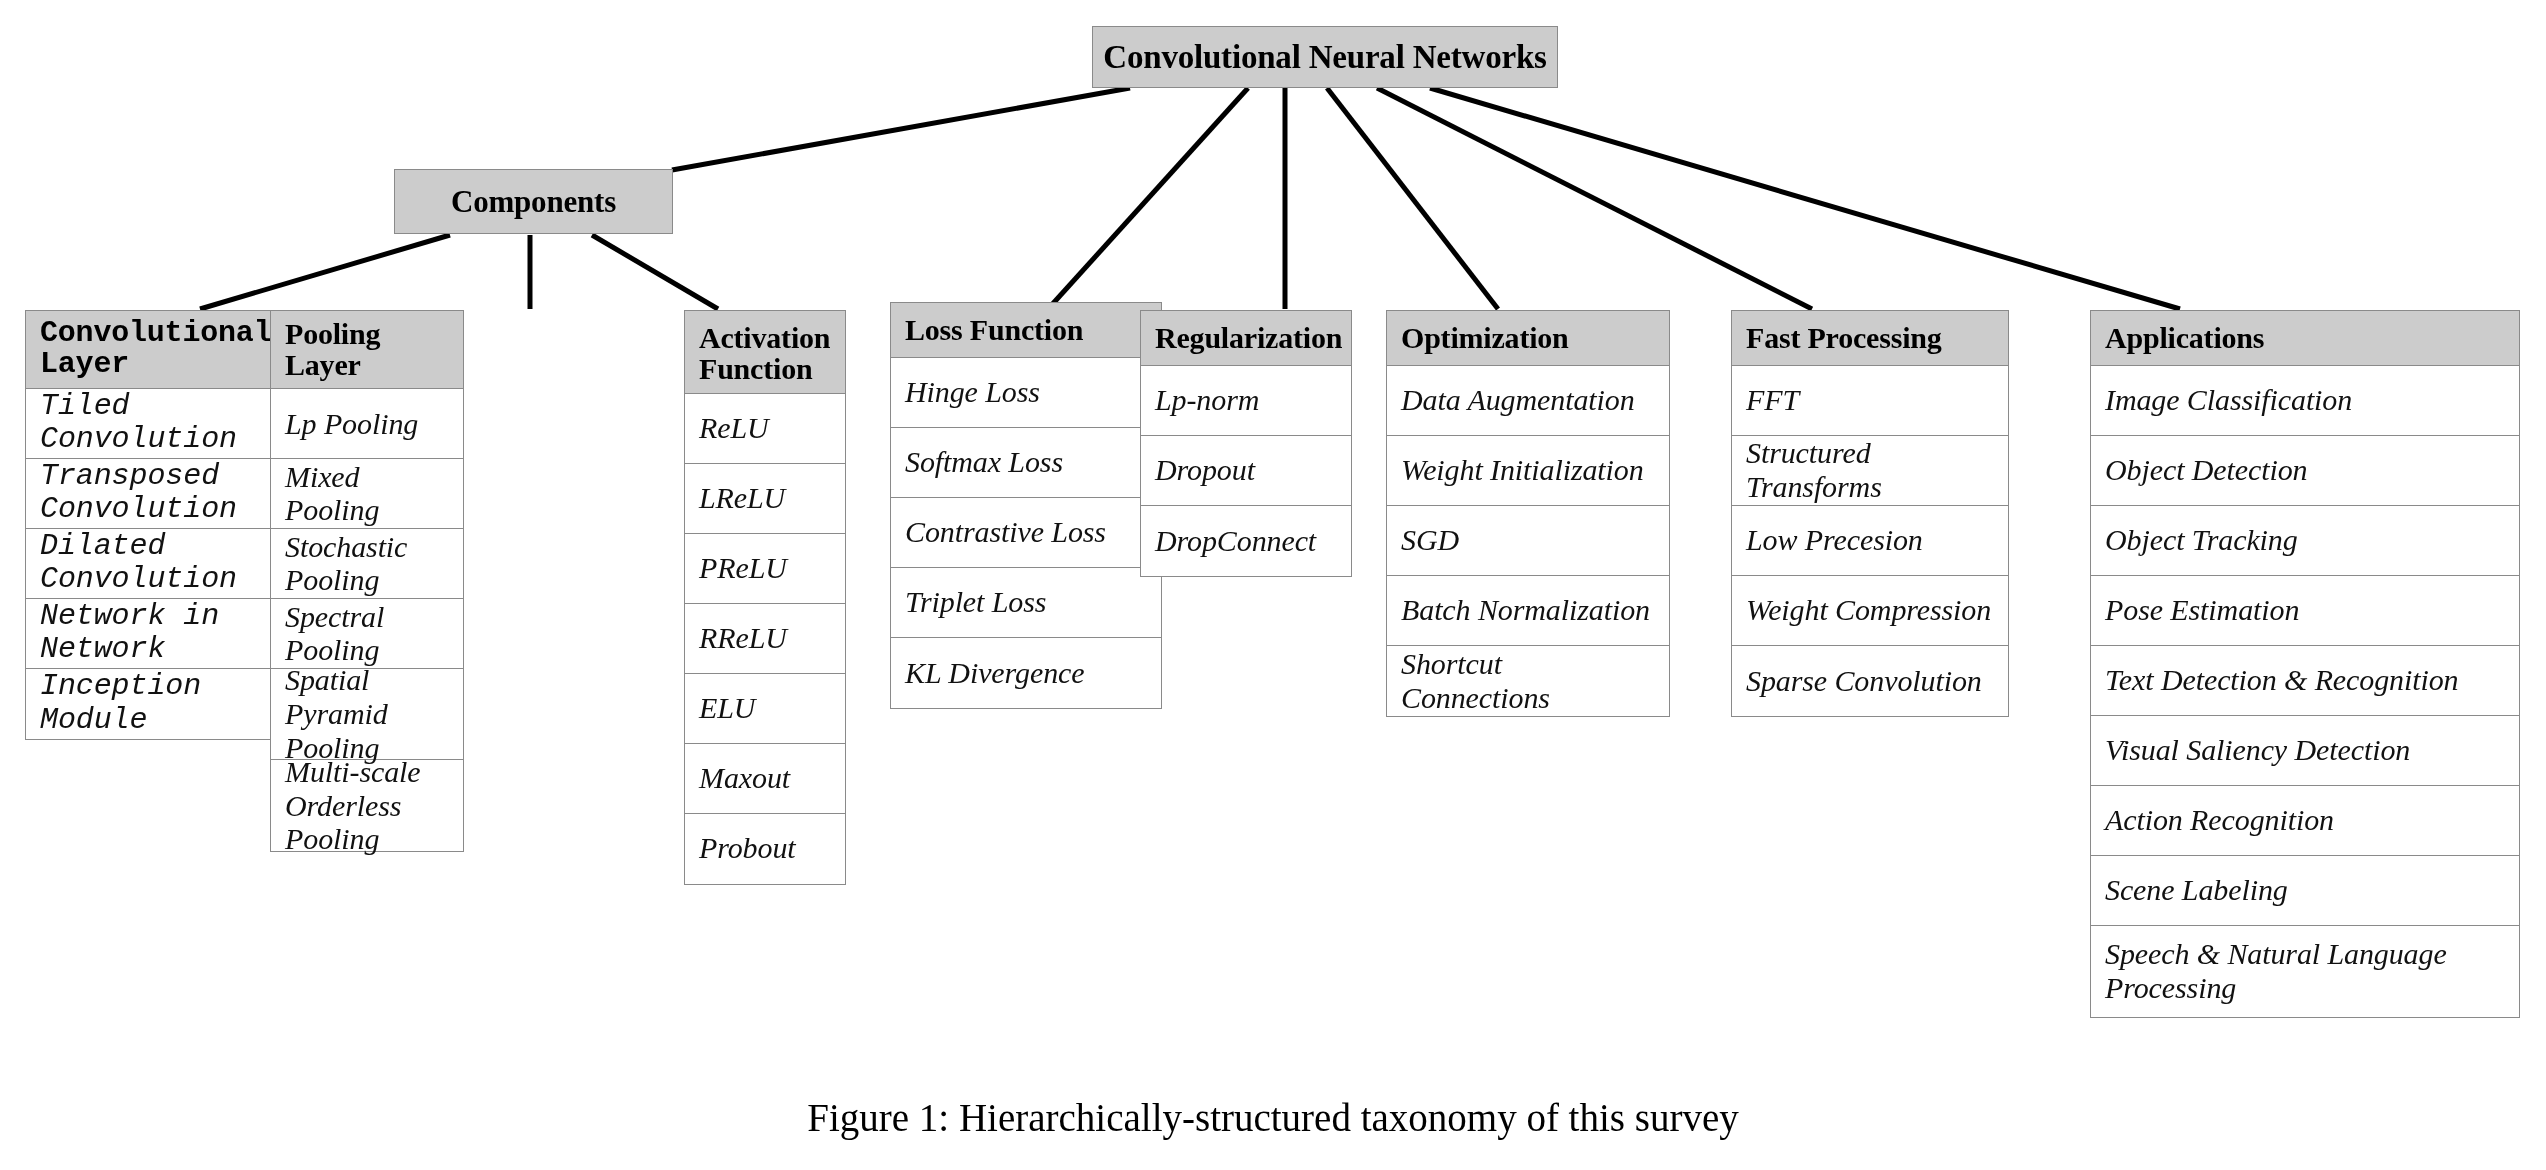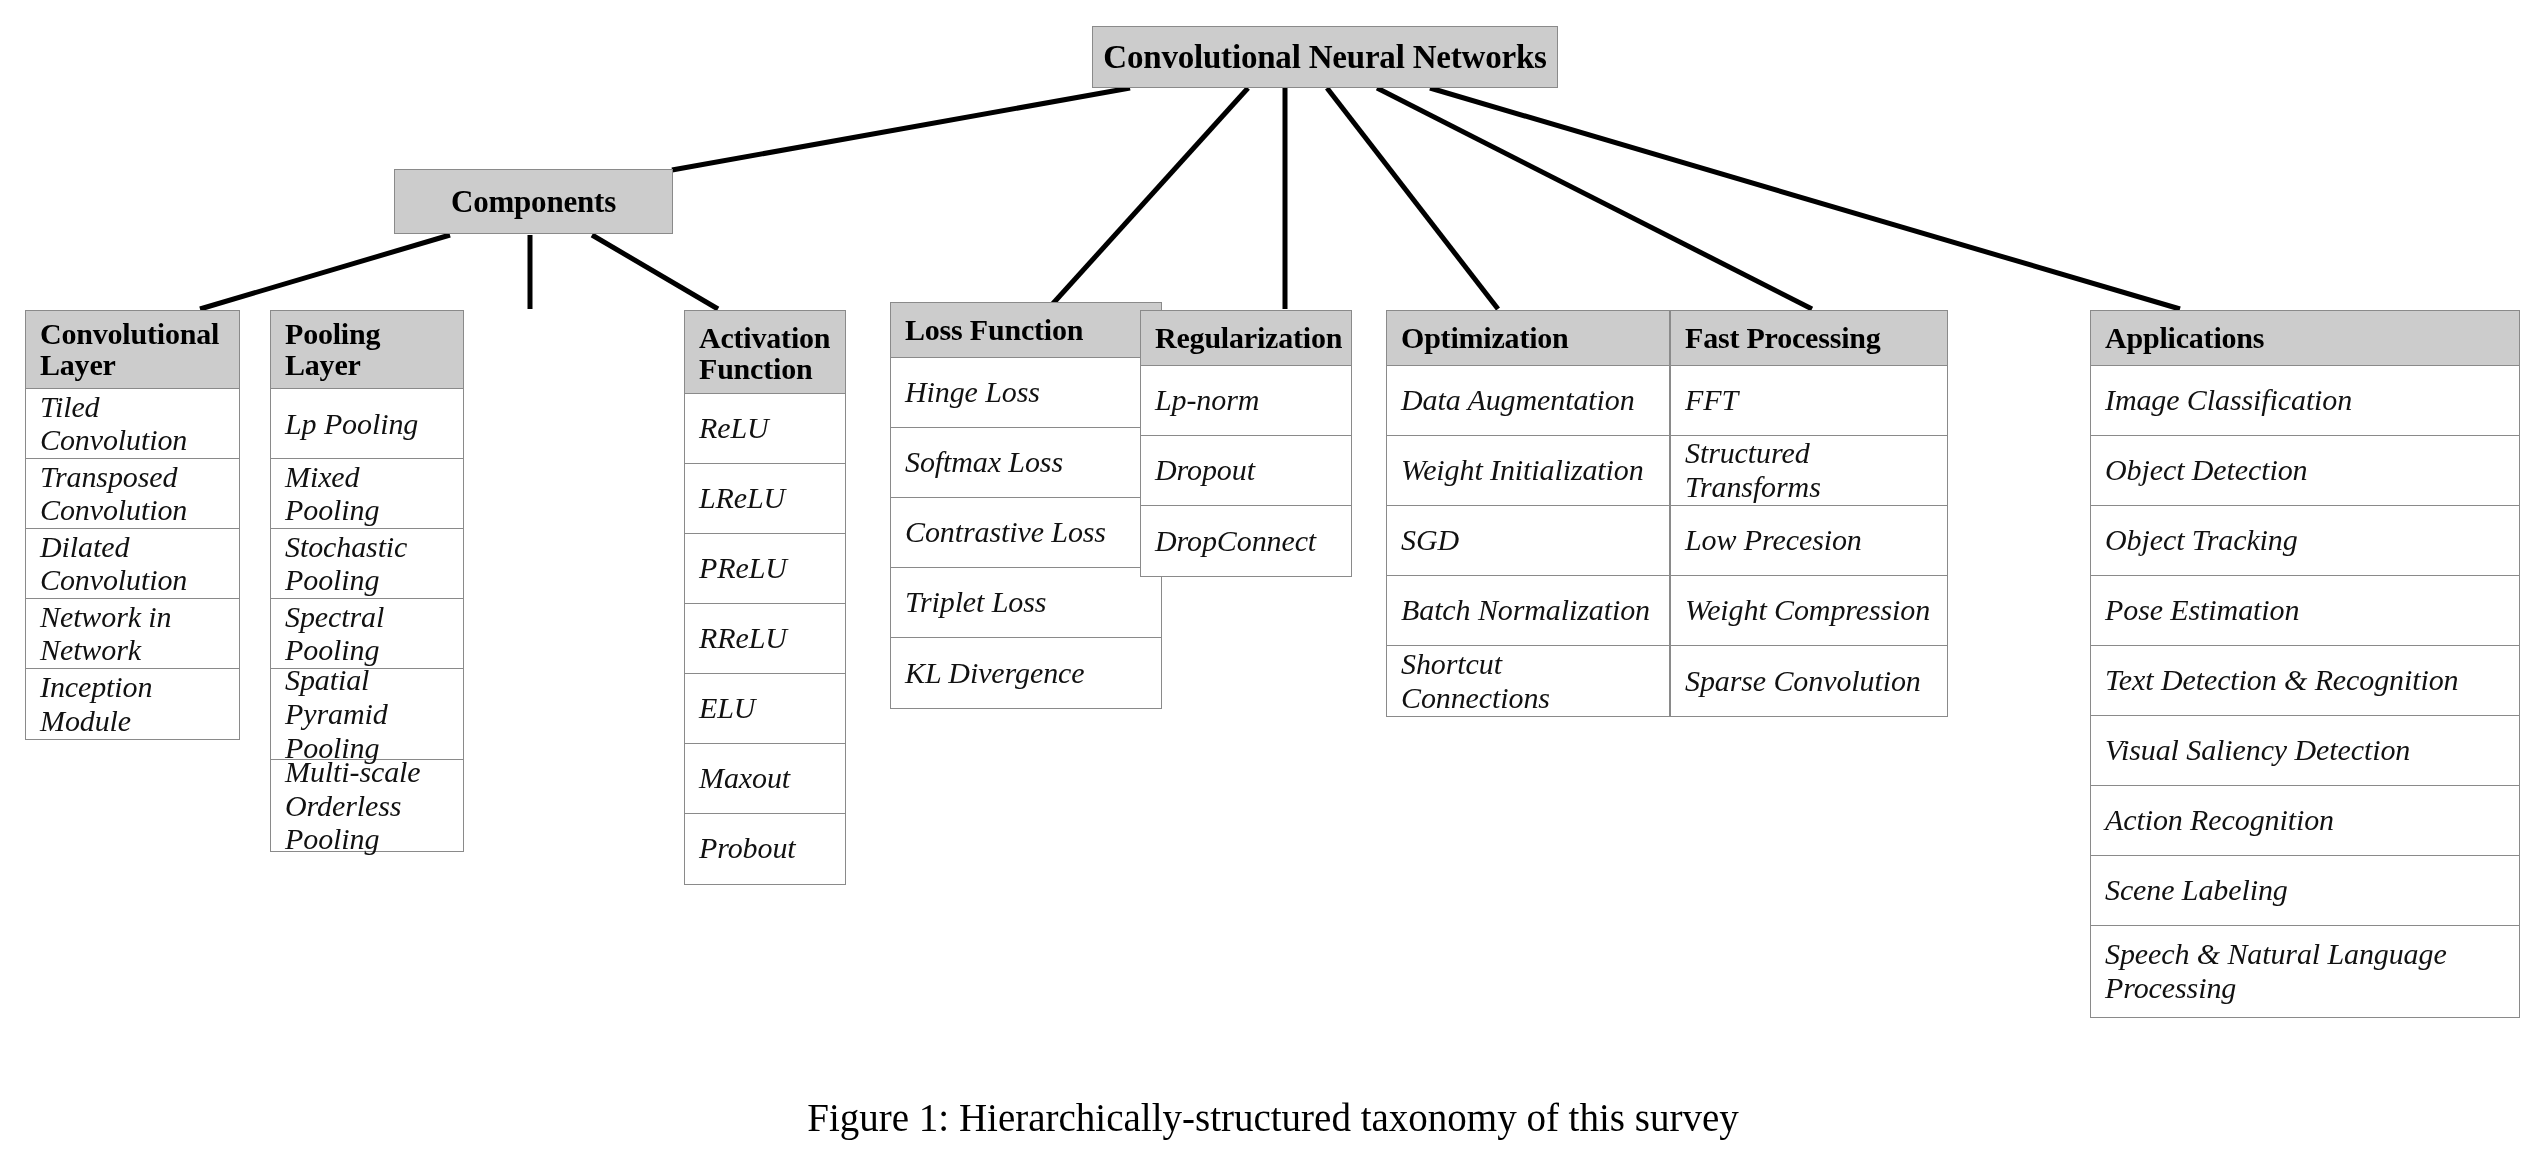--- a/index.html
+++ b/index.html
@@ -152,21 +152,21 @@
 
   <div class="node node-root">
     <span>Convolutional Neural Networks</span>
   </div>
 
   <div class="node node-components">
     <span>Components</span>
   </div>
 
   <div id="columns-host">
-      <div class="col" style="left: 25px; top: 310px; width: 215px;">
+      <div class="col" style="left: 25px; top: 310px; width: 246px; font-family: Liberation Mono, monospace;">
         <div class="col-header">Convolutional Layer</div>
         <div class="col-body">
           <div class="cell">Tiled Convolution</div>
           <div class="cell">Transposed Convolution</div>
           <div class="cell">Dilated Convolution</div>
           <div class="cell">Network in Network</div>
           <div class="cell">Inception Module</div>
         </div>
       </div>
       <div class="col" style="left: 270px; top: 310px; width: 194px;">
@@ -213,21 +213,21 @@
       <div class="col" style="left: 1374px; top: 310px; width: 284px; margin-left: 12px;">
         <div class="col-header">Optimization</div>
         <div class="col-body">
           <div class="cell">Data Augmentation</div>
           <div class="cell">Weight Initialization</div>
           <div class="cell">SGD</div>
           <div class="cell">Batch Normalization</div>
           <div class="cell">Shortcut Connections</div>
         </div>
       </div>
-      <div class="col" style="left: 1670px; top: 310px; width: 278px;">
+      <div class="col" style="left: 1731px; top: 310px; width: 278px;">
         <div class="col-header">Fast Processing</div>
         <div class="col-body">
           <div class="cell">FFT</div>
           <div class="cell">Structured Transforms</div>
           <div class="cell">Low Precesion</div>
           <div class="cell">Weight Compression</div>
           <div class="cell">Sparse Convolution</div>
         </div>
       </div>
       <div class="col" style="left: 2090px; top: 310px; width: 430px;">

